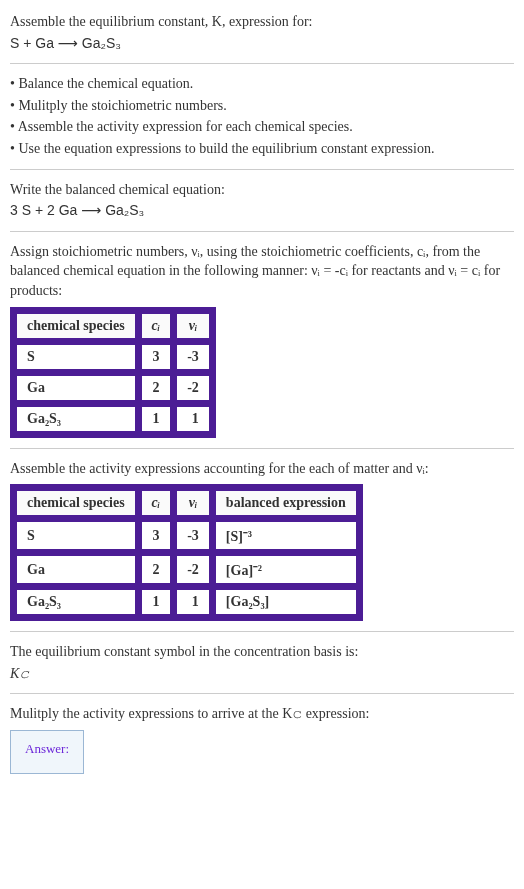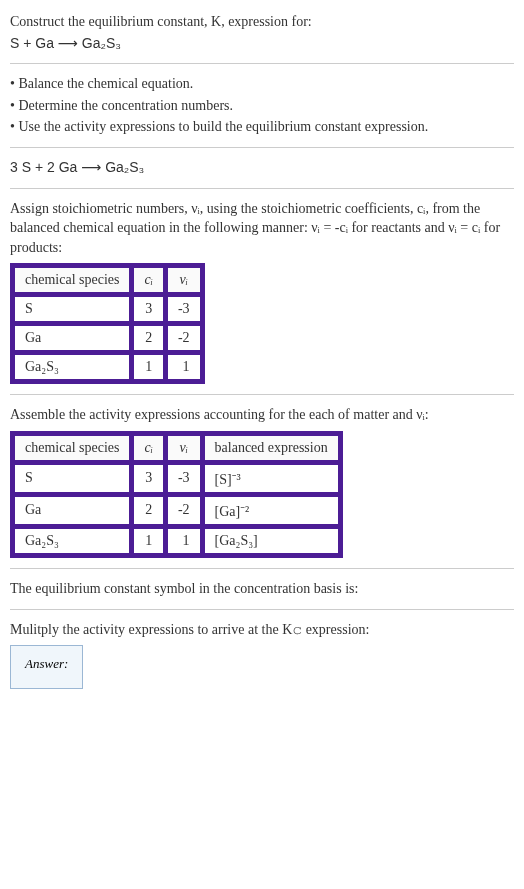--- a/index.html
+++ b/index.html
@@ -21,46 +21,45 @@
   }
   p {
     margin: 2px 0;
     line-height: 1.4;
   }
   table {
     border-collapse: collapse;
     margin: 6px 0;
   }
   th, td {
-    border: 5px solid #4c1d95;
+    border: 7px solid #4c1d95;
     padding: 4px 10px;
     text-align: left;
-    font-weight: normal;
+    font-weight: bold;
   }
   th {
     background: #fafafa;
   }
   .center {
     text-align: center;
   }
   .right {
     text-align: right;
   }
   .answer-box {
     border: 1px solid #9bb7d4;
     background: #f0f6fb;
     padding: 10px 14px;
     display: inline-block;
     margin-top: 4px;
   }
   .answer-label {
-    color: #000000;
+    color: #6d28d9;
     font-size: 13px;
     margin-bottom: 6px;
-    font-style: italic;
   }
   .frac {
     display: inline-block;
     vertical-align: middle;
     text-align: center;
   }
   .frac .num {
     display: block;
     border-bottom: 1px solid #333;
     padding: 0 4px;
@@ -76,35 +75,37 @@
     font-style: italic;
   }
   .indent {
     padding-left: 26px;
   }
 </style>
 </head>
 <body>
 
 <div class="section">
-  <p><span>Construct the equilibrium constant, K, expression for:</span></p>
+  <p><span>Assemble the equilibrium constant, K, expression for:</span></p>
   <p class="eq">S + Ga  ⟶  Ga₂S₃</p>
 </div>
 
 <hr>
 
 <div class="section">
   <p>• Balance the chemical equation.</p>
-  <p>• Determine the concentration numbers.</p>
-  <p>• Use the activity expressions to build the equilibrium constant expression.</p>
+  <p>• Mulitply the stoichiometric numbers.</p>
+  <p>• Assemble the activity expression for each chemical species.</p>
+  <p>• Use the equation expressions to build the equilibrium constant expression.</p>
 </div>
 
 <hr>
 
 <div class="section">
+  <p>Write the balanced chemical equation:</p>
   <p class="eq">3 S + 2 Ga  ⟶  Ga₂S₃</p>
 </div>
 
 <hr>
 
 <div class="section">
   <p>Assign stoichiometric numbers, νᵢ, using the stoichiometric coefficients, cᵢ, from the balanced chemical equation in the following manner: νᵢ = -cᵢ for reactants and νᵢ = cᵢ for products:</p>
   <table>
     <tbody>
         <tr>
@@ -162,20 +163,21 @@
       <td>[Ga₂S₃]</td>
     </tr>
   </tbody>
     </table>
 </div>
 
 <hr>
 
 <div class="section">
   <p>The equilibrium constant symbol in the concentration basis is:</p>
+  <p class="ital">K𝚌</p>
 </div>
 
 <hr>
 
 <div class="section">
   <p>Mulitply the activity expressions to arrive at the K𝚌 expression:</p>
   <div class="answer-box">
     <div class="answer-label">Answer:</div>
   </div>
 </div>

